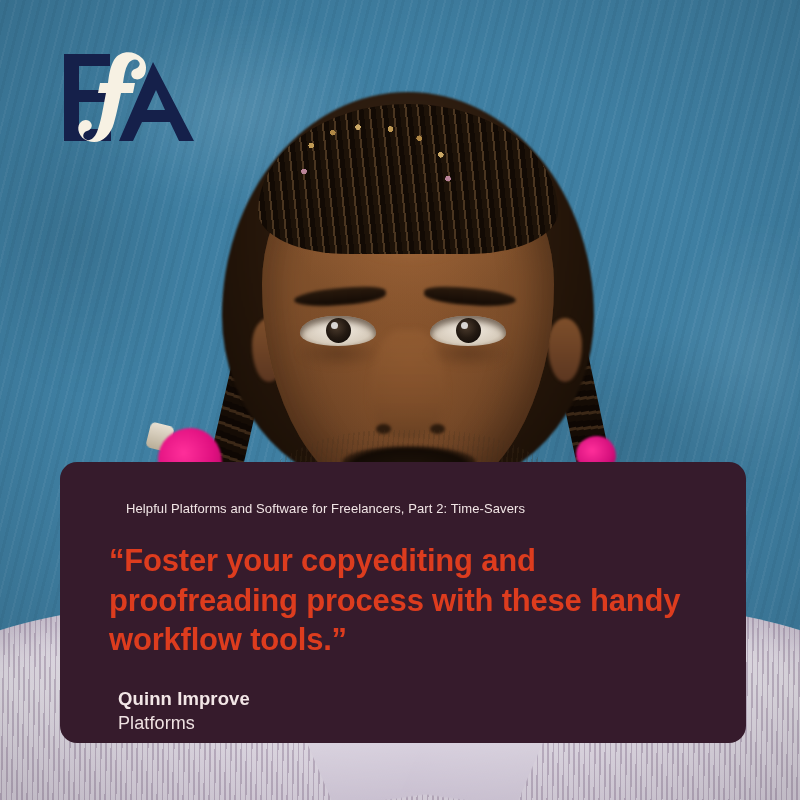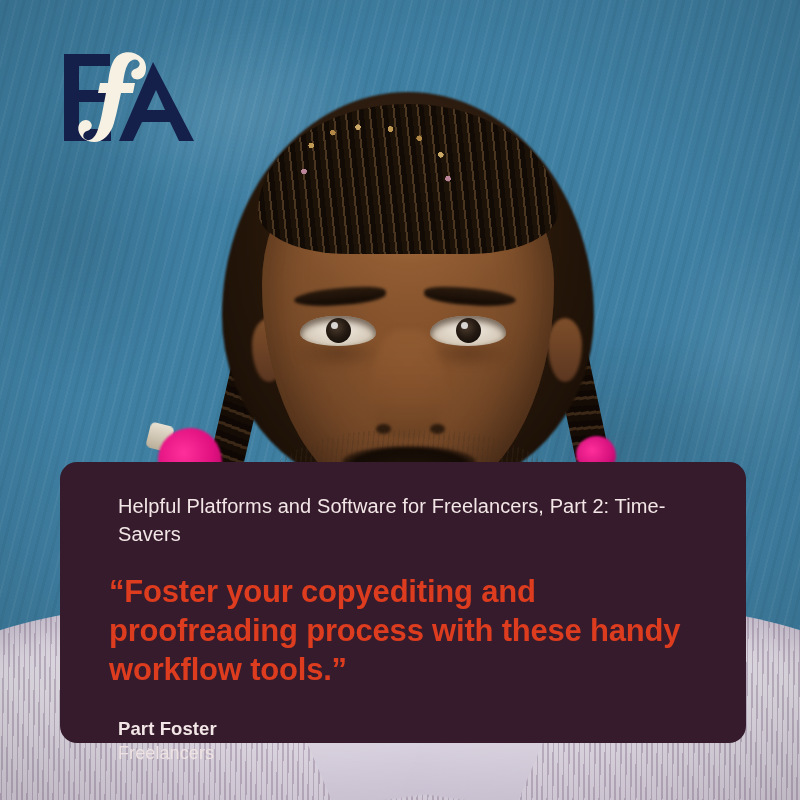--- a/index.html
+++ b/index.html
@@ -347,25 +347,25 @@
     position: absolute;
     left: 60px; top: 462px;
     width: 686px; height: 281px;
     background: #361b2c;
     border-radius: 17px;
     box-sizing: border-box;
     padding: 30px 44px 26px 58px;
   }
   .panel-title {
     color: #f2e6e6;
-    font-size: 20px;
+    font-size: 13px;
     font-weight: 500;
     line-height: 1.42;
     letter-spacing: 0.1px;
-    margin: 0;
+    margin: 8px;
   }
   .panel-quote {
     color: #dd3c1e;
     font-size: 31px;
     font-weight: 700;
     line-height: 1.26;
     letter-spacing: -0.2px;
     margin: 23px 0 0 -9px;
   }
   .panel-attrib {
@@ -449,18 +449,18 @@
       <path d="M95 16 L136 95 H121 L112 76 H84 L75 95 H61 Z M89 64 H107 L98 44 Z" fill="#15204a"></path>
 
       <path d="M84 12 C76 4 62 4 56 14 C52 21 51 29 50 37 L42 37 L40 47 L48 47 C45 62 43 76 39 86 C36 93 31 96 27 93 C24 91 25 86 29 85 C33 84 35 80 33 77 C31 73 25 73 22 77 C18 82 21 92 30 95 C42 99 52 91 56 77 C59 66 61 56 63 47 L75 47 L77 37 L65 37 C66 30 67 23 70 18 C73 13 79 12 81 16 C83 19 80 22 77 23 C73 24 72 29 75 32 C79 35 85 33 87 28 C89 22 88 16 84 12 Z" fill="#f7f1e3"></path>
     </svg>
   </div>
 
   <div class="panel">
     <p class="panel-title">Helpful Platforms and Software for Freelancers, Part 2: Time-Savers</p>
     <p class="panel-quote">“Foster your copyediting and proofreading process with these handy workflow tools.”</p>
     <div class="panel-attrib">
-      <div class="attrib-name">Part Foster</div>
-      <div class="attrib-role">Freelancers</div>
+      <div class="attrib-name">Quinn Improve</div>
+      <div class="attrib-role">Platforms</div>
     </div>
   </div>
 
 </div>
 
 </body></html>

